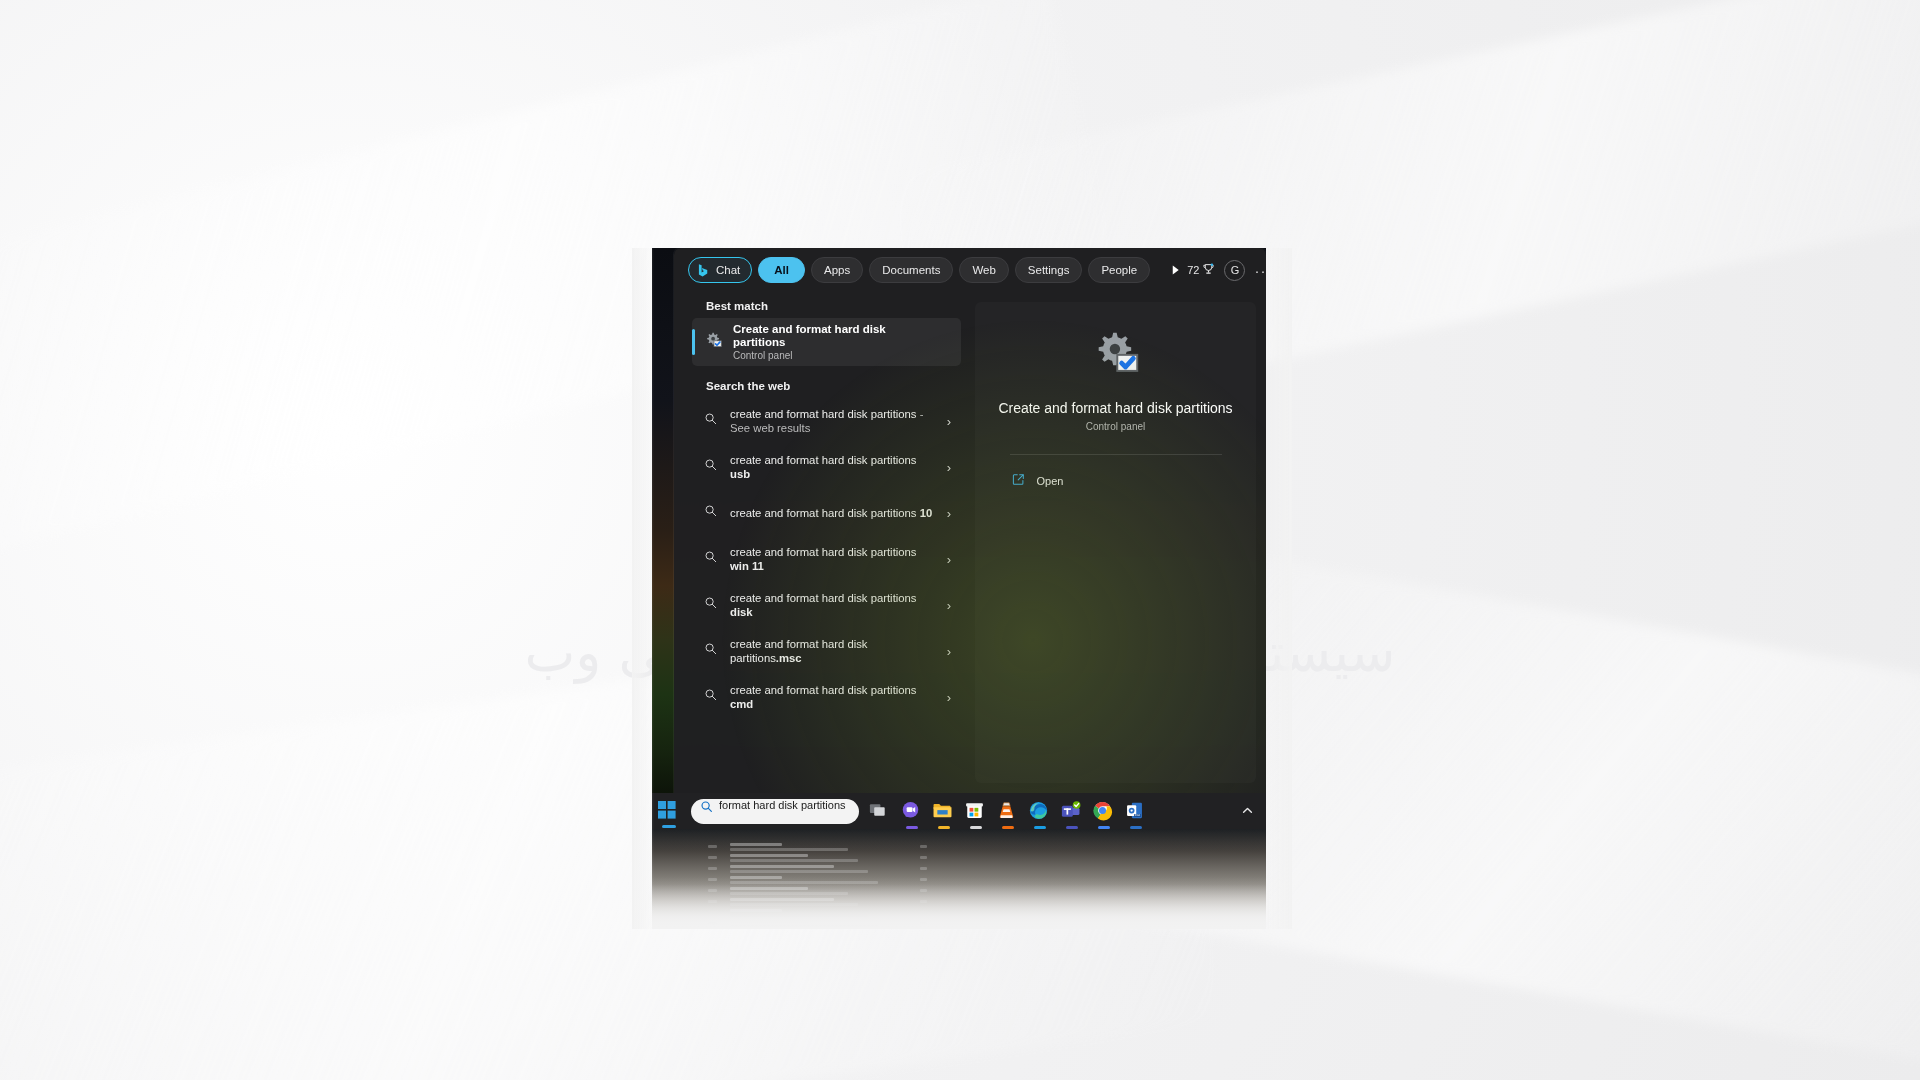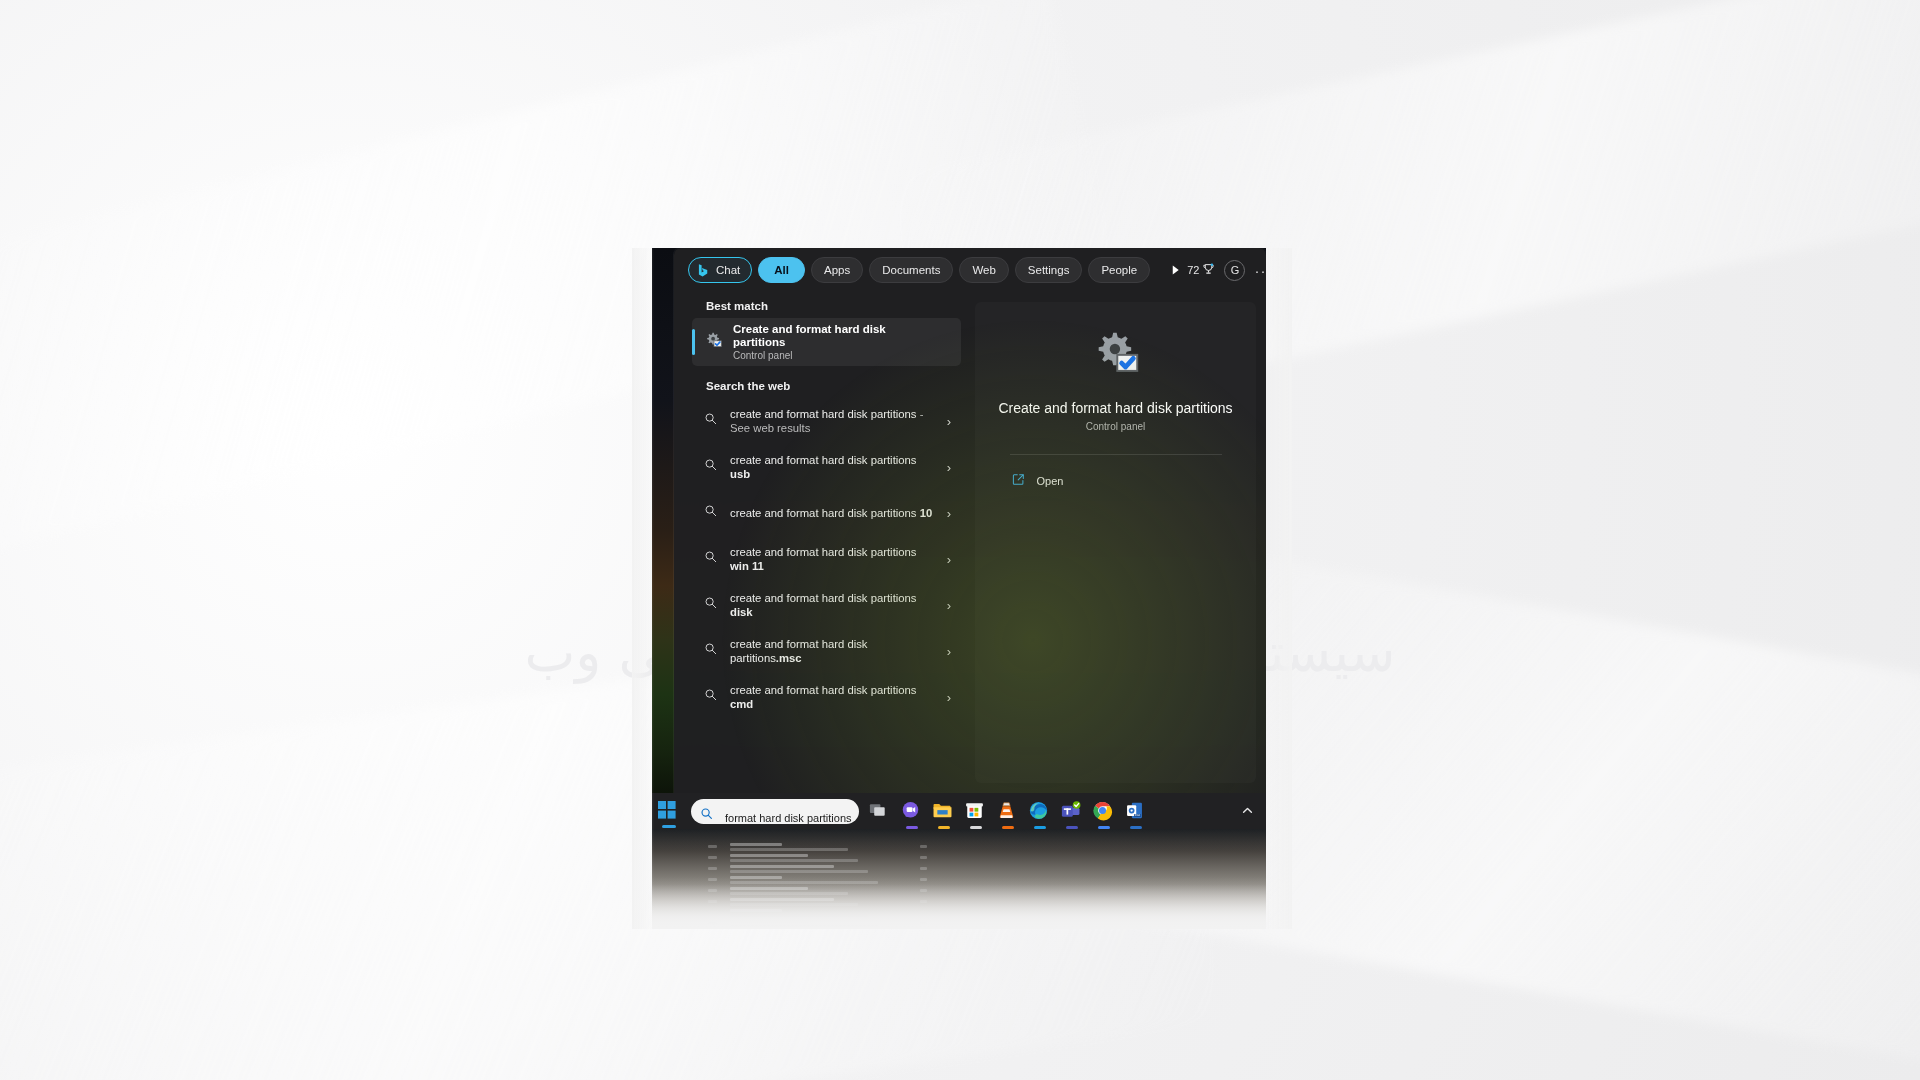--- a/index.html
+++ b/index.html
@@ -168,21 +168,21 @@
     display: flex; align-items: center;
   }
   #tb-inner { display: flex; align-items: center; gap: 9px; padding-left: 5px; }
   .tb-icon { width: 23px; height: 23px; position: relative; cursor: pointer; }
   .tb-icon .dotline {
     position: absolute; left: 50%; bottom: -6px; transform: translateX(-50%);
     width: 12px; height: 2.5px; border-radius: 2px; background: #7a7fd0;
   }
   #searchbox {
     width: 168px; height: 25px; border-radius: 13px; background: #f3f3f3;
-    display: flex; align-items: flex-end; gap: 12px; padding: 0 9px;
+    display: flex; align-items: flex-start; gap: 6px; padding: 0 9px;
     margin-left: 2px; cursor: text; position: relative;
   }
   #searchbox .sb-text { font-size: 11px; color: #1b1b1b; white-space: nowrap; }
   #caret { width: 1px; height: 13px; background: #1b1b1b; }
   #tb-right { margin-left: auto; padding-right: 12px; color: #e7e7e8; font-size: 11px; cursor: pointer; }
 
   
   #reflection {
     position: absolute; left: 652px; top: 829px; width: 614px; height: 100px;
     overflow: hidden;

